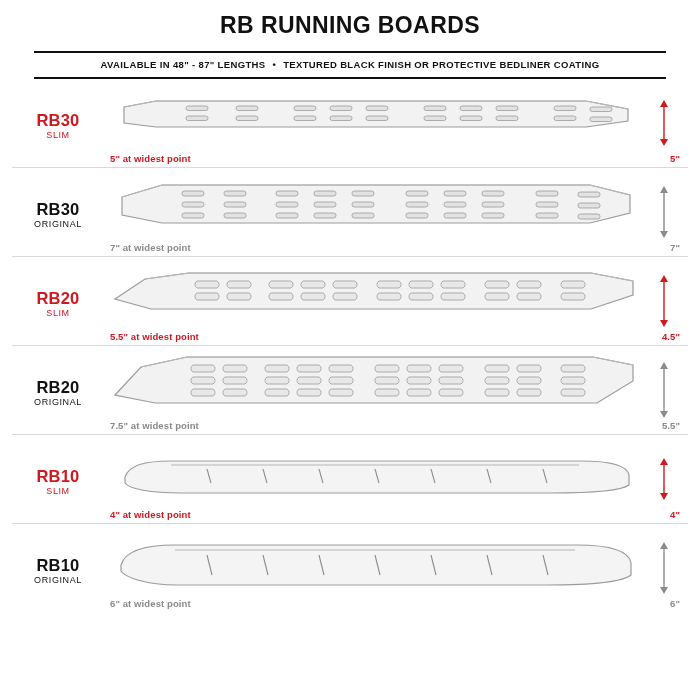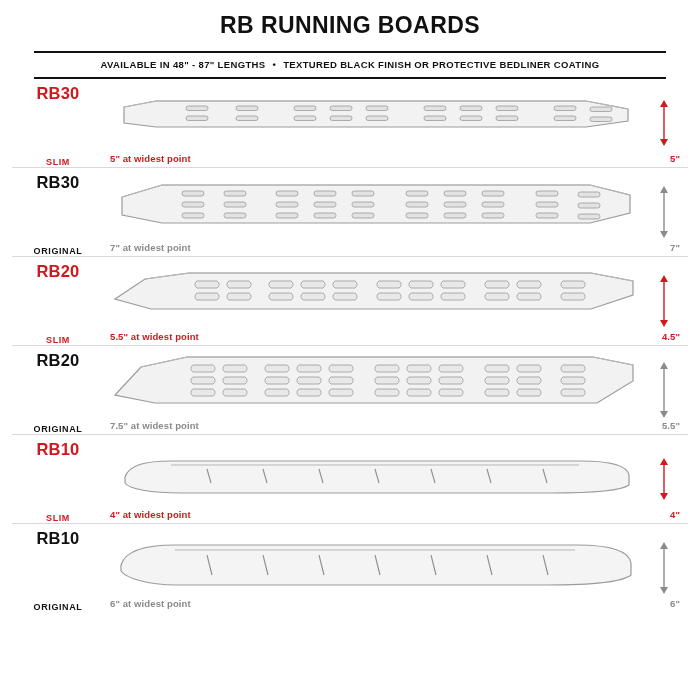--- a/index.html
+++ b/index.html
@@ -68,33 +68,33 @@
     align-items: stretch;
   }
   .row:last-child { border-bottom: none; }
 
   .label-cell {
     width: 92px;
     flex: 0 0 92px;
     display: flex;
     flex-direction: column;
     align-items: center;
-    justify-content: space-between;
+    justify-content: center;
     padding-top: 6px;
     box-sizing: border-box;
   }
   .model {
     font-size: 16.5px;
     font-weight: bold;
     letter-spacing: 0.2px;
     line-height: 1.05;
   }
   .variant {
     font-size: 9px;
-    font-weight: bold;
+    font-weight: normal;
     letter-spacing: 0.6px;
     margin-top: 1px;
   }
   .red { color: #d0181f; }
   .black { color: #111111; }
 
   .board-cell {
     position: relative;
     flex: 1 1 auto;
     display: flex;

